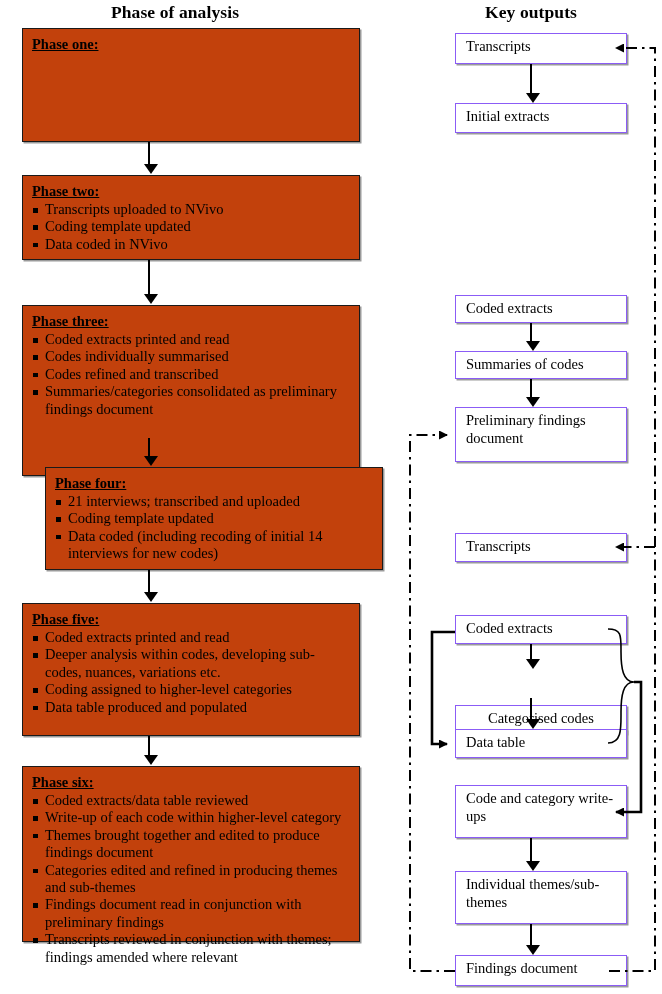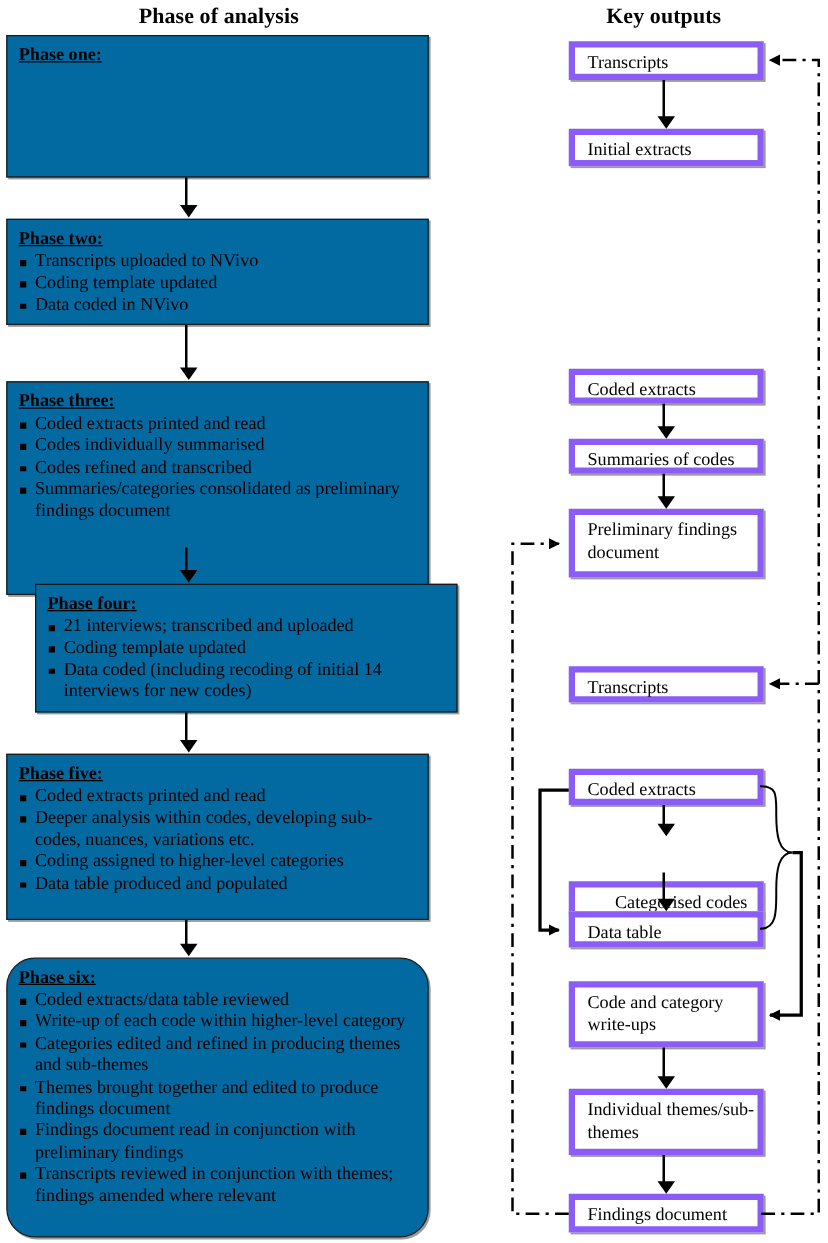--- a/index.html
+++ b/index.html
@@ -14,45 +14,45 @@
   
   .col-title{
     position:absolute;text-align:center;font-weight:bold;
     font-size:17.5px;letter-spacing:.1px;line-height:20px;
   }
   #title-left {left:0;   top:2px; width:350px;}
   #title-right{left:400px;top:2px; width:262px;}
 
   
   .phase-box{
-    position:absolute;left:5px;width:338px;
+    position:absolute;left:22px;width:338px;
     border:1px solid #1a1a1a;
     box-shadow:1.5px 1.5px 0 0 #9a9a9a;
-    background:#0369a1;
+    background:#c2410c;
     box-sizing:border-box;
     padding:6px 8px 6px 9px;
   }
   .phase-head{
     font-weight:bold;font-size:14.5px;line-height:17px;
     text-decoration:underline;display:inline-block;margin:0 0 1px 0;
   }
   .phase-list{list-style:none;margin:0;padding:0;}
   .phase-list li{
     position:relative;padding-left:13px;
     font-size:14.5px;line-height:17.4px;
   }
   .phase-list li::before{
     content:"";position:absolute;left:1px;top:7px;
     width:4.5px;height:4.5px;background:#000;
   }
 
   
   .out-box{
-    position:absolute;left:455px;width:156px;
-    border:5px solid #8b5cf6;
+    position:absolute;left:455px;width:172px;
+    border:1px solid #8b5cf6;
     box-shadow:1.5px 1.5px 0 0 #9a9a9a;
     background:#fff;box-sizing:border-box;
     font-size:14.5px;line-height:17.5px;
     padding:4px 0 4px 10px;
   }
 
   
   .v-arrow{position:absolute;width:0;border-left:2.2px solid #000;}
   .v-arrow::after{
     content:"";position:absolute;left:-6.1px;bottom:-9px;
@@ -105,27 +105,27 @@
   <div class="phase-box" style="top:603px;height:133px;">
     <div class="phase-head">Phase five:</div>
     <ul class="phase-list">
       <li>Coded extracts printed and read</li>
       <li>Deeper analysis within codes, developing sub-codes, nuances, variations etc.</li>
       <li>Coding assigned to higher-level categories</li>
       <li>Data table produced and populated</li>
     </ul>
   </div>
 
-  <div class="phase-box" style="top:766px;height:224px;border-radius:23px;">
+  <div class="phase-box" style="top:766px;height:176px;">
     <div class="phase-head">Phase six:</div>
     <ul class="phase-list">
       <li>Coded extracts/data table reviewed</li>
       <li>Write-up of each code within higher-level category</li>
+      <li>Themes brought together and edited to produce findings document</li>
       <li>Categories edited and refined in producing themes and sub-themes</li>
-      <li>Themes brought together and edited to produce findings document</li>
       <li>Findings document read in conjunction with preliminary findings</li>
       <li>Transcripts reviewed in conjunction with themes; findings amended where relevant</li>
     </ul>
   </div>
 
   <div class="v-arrow" style="left:148px;top:142px;height:23px;"></div>
   <div class="v-arrow" style="left:148px;top:260px;height:35px;"></div>
   <div class="v-arrow" style="left:148px;top:438px;height:19px;"></div>
   <div class="v-arrow" style="left:148px;top:570px;height:23px;"></div>
   <div class="v-arrow" style="left:148px;top:736px;height:20px;"></div>

